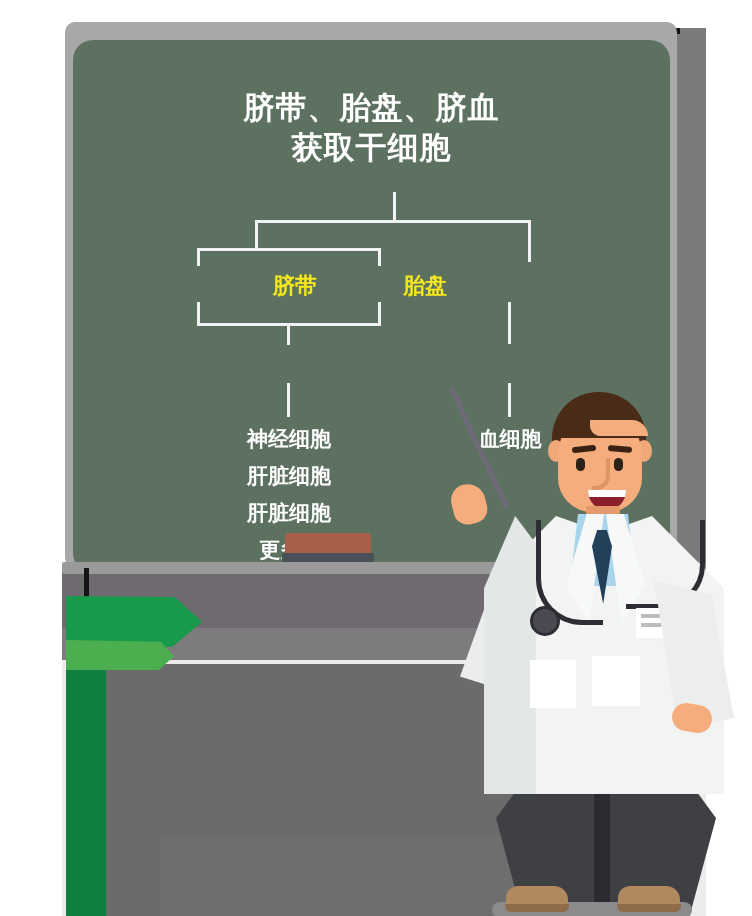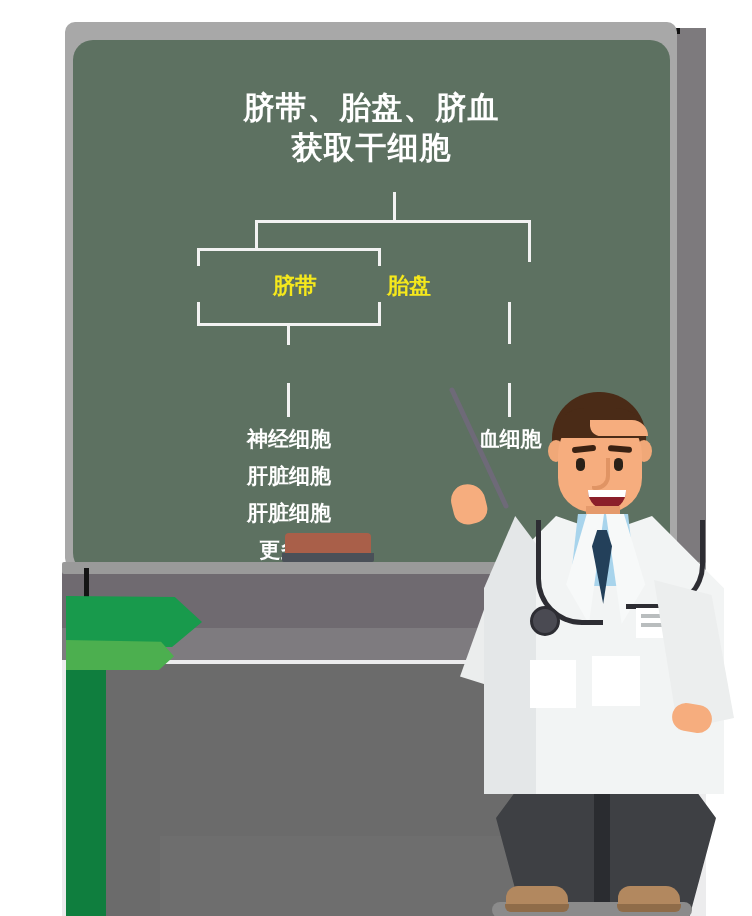--- a/index.html
+++ b/index.html
@@ -73,21 +73,21 @@
     position:absolute;left:0;top:48px;width:597px;
     text-align:center;color:#ffffff;
     font-size:31px;font-weight:bold;line-height:1.30;
     letter-spacing:1px;
   }
   .node{
     position:absolute;text-align:right;white-space:nowrap;
     font-weight:bold;
   }
   .n-umbilical{ left:148px; top:231px; width:96px; font-size:22px; color:#f5e81c; }
-  .n-placenta { left:262px; top:231px; width:96px; font-size:22px; color:#f5e81c; }
+  .n-placenta { left:278px; top:231px; width:96px; font-size:22px; color:#f5e81c; }
   .n-cordblood{ left:385px; top:231px; width:96px; font-size:22px; color:#f0a8a0; }
   .n-msc      { left:102px; top:309px; width:228px; font-size:22px; color:#f5e81c; }
   .n-hsc      { left:343px; top:309px; width:188px; font-size:22px; color:#f0a8a0; }
 
   .leaf{
     position:absolute;text-align:center;white-space:nowrap;
     color:#ffffff;font-size:21px;font-weight:bold;
   }
   .l-neuro { left:116px; top:385px; width:200px; }
   .l-liver { left:116px; top:422px; width:200px; }

